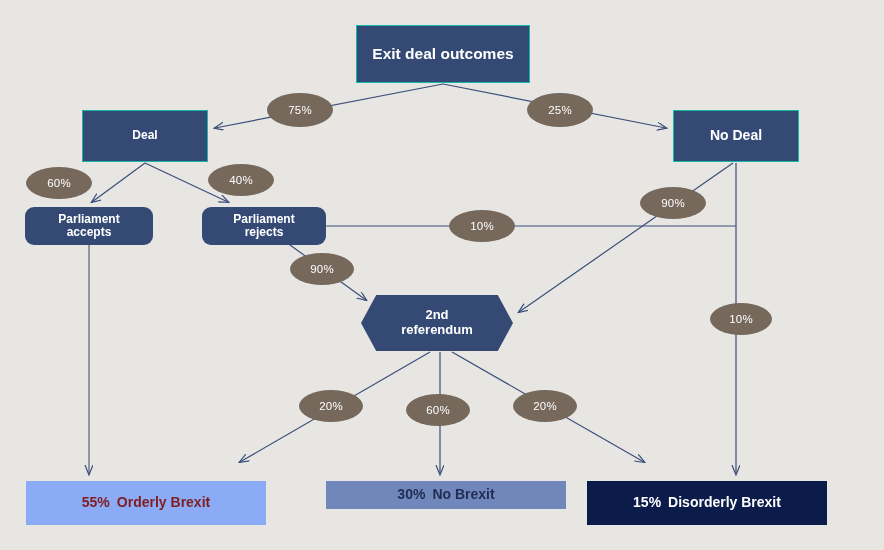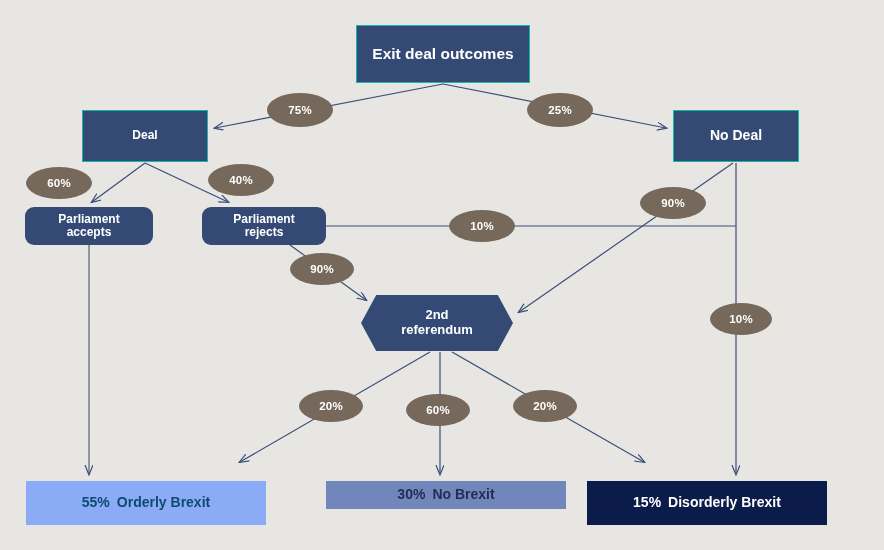--- a/index.html
+++ b/index.html
@@ -50,21 +50,21 @@
   }
   .badge {
     position: absolute;
     display: flex;
     align-items: center;
     justify-content: center;
     background: #76695c;
     border-radius: 50%;
     color: #ffffff;
     font-size: 11.5px;
-    font-weight: bold;
+    font-weight: normal;
     letter-spacing: 0.2px;
   }
 </style>
 </head>
 <body>
 
 <div id="canvas">
 
   <svg class="edges" viewBox="0 0 884 550">
     <defs>
@@ -112,21 +112,21 @@
         <span>Parliament<br>accepts</span>
       </div>
       <div class="node node-round" style="left: 202px; top: 207px; width: 124px; height: 38px; font-size: 12px; background: rgb(52, 74, 117);">
         <span>Parliament<br>rejects</span>
       </div>
       <div class="node node-hex" style="left: 361px; top: 295px; width: 152px; height: 56px; font-size: 13px; background: rgb(52, 74, 117);">
         <span>2nd<br>referendum</span>
       </div>
     </div>
   <div id="results-layer">
-      <div class="node node-result" style="left: 26px; top: 481px; width: 240px; height: 44px; background: rgb(140, 171, 247); color: #0c4a6e; font-size: 14px;">
+      <div class="node node-result" style="left: 26px; top: 481px; width: 240px; height: 44px; background: rgb(140, 171, 247); color: #7f1d1d; font-size: 14px;">
         <span style="margin-right: 7px;">55%</span>
         <span>Orderly Brexit</span>
       </div>
       <div class="node node-result" style="left: 326px; top: 481px; width: 240px; height: 28px; background: rgb(113, 134, 187); color: rgb(31, 46, 82); font-size: 14px;">
         <span style="margin-right: 7px;">30%</span>
         <span>No Brexit</span>
       </div>
       <div class="node node-result" style="left: 587px; top: 481px; width: 240px; height: 44px; background: rgb(11, 27, 74); color: rgb(255, 255, 255); font-size: 14px;">
         <span style="margin-right: 7px;">15%</span>
         <span>Disorderly Brexit</span>

